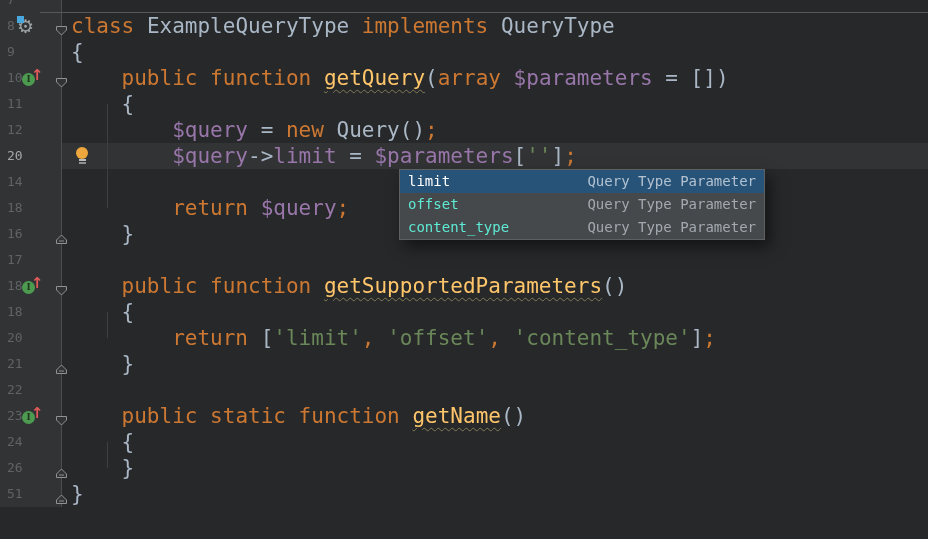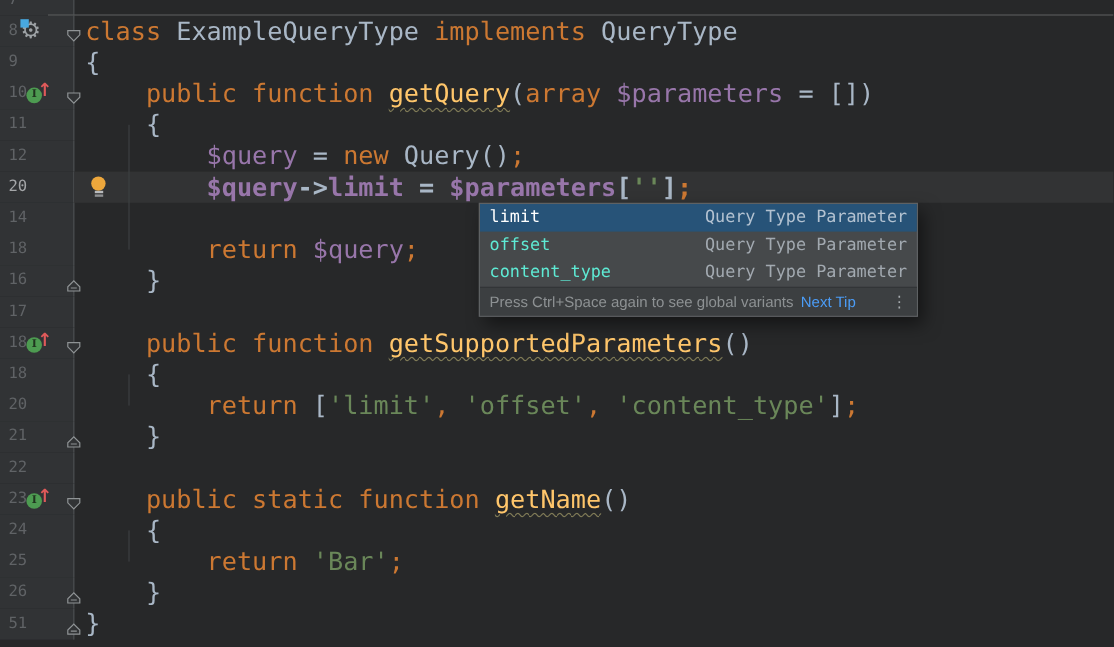--- a/index.html
+++ b/index.html
@@ -13,21 +13,21 @@
   .gutter {
     width:62px; flex:0 0 62px; background:#313335; border-right:1px solid #4b4e50;
     position:relative; color:#606366; font-size:13px; line-height:26px;
   }
   .gutter .num { position:absolute; left:7px; top:0; }
   .line.current .gutter .num { color:#a4a6a8; }
   .code {
     flex:1; padding-left:9px; white-space:pre; font-size:21px; line-height:26px;
     position:relative; color:#a9b7c6;
   }
-  .line.current .code { background:#323334;font-weight:bold; }
+  .line.current .code { background:#323334; }
 
   .tok { white-space:pre; }
   .tok.meth {
     text-decoration-line: underline;
     text-decoration-style: wavy;
     text-decoration-color:#7f7a56;
     text-decoration-thickness:1px;
     text-underline-offset:4px;
   }
 
@@ -219,26 +219,20 @@
         <div class="code"><span class="tok pl" style="color: rgb(169, 183, 198);">    </span><span class="tok kw" style="color: rgb(204, 120, 50);">public</span><span class="tok pl" style="color: rgb(169, 183, 198);"> </span><span class="tok kw" style="color: rgb(204, 120, 50);">static</span><span class="tok pl" style="color: rgb(169, 183, 198);"> </span><span class="tok kw" style="color: rgb(204, 120, 50);">function</span><span class="tok pl" style="color: rgb(169, 183, 198);"> </span><span class="tok meth" style="color: rgb(255, 198, 107);">getName</span><span class="tok id" style="color: rgb(169, 183, 198);">()</span></div>
       </div>
       <div class="line">
         <div class="gutter">
           <span class="num">24</span>
         </div>
         <div class="code"><span class="tok pl" style="color: rgb(169, 183, 198);">    </span><span class="tok id" style="color: rgb(169, 183, 198);">{</span></div>
       </div>
       <div class="line">
         <div class="gutter">
-          <span class="num">25</span>
-        </div>
-        <div class="code"><span class="tok pl" style="color: rgb(169, 183, 198);">        </span><span class="tok kw" style="color: rgb(204, 120, 50);">return</span><span class="tok pl" style="color: rgb(169, 183, 198);"> </span><span class="tok str" style="color: rgb(106, 135, 89);">'Bar'</span><span class="tok punc" style="color: rgb(204, 120, 50);">;</span></div>
-      </div>
-      <div class="line">
-        <div class="gutter">
           <span class="num">26</span>
           <span class="fold"><svg width="13" height="12" viewBox="0 0 13 12">
               <path d="M1.5 10.5 H11.5 V7 L6.5 2 L1.5 7 Z" fill="#313335" stroke="#8f9395" stroke-width="1"></path>
               <line x1="4" y1="8" x2="9" y2="8" stroke="#8f9395" stroke-width="1"></line>
             </svg></span>
         </div>
         <div class="code"><span class="tok pl" style="color: rgb(169, 183, 198);">    </span><span class="tok id" style="color: rgb(169, 183, 198);">}</span></div>
       </div>
       <div class="line">
         <div class="gutter">
@@ -266,19 +260,14 @@
         </div>
         <div class="item">
           <span class="name">offset</span>
           <span class="type">Query Type Parameter</span>
         </div>
         <div class="item">
           <span class="name">content_type</span>
           <span class="type">Query Type Parameter</span>
         </div>
       </div>
-    <div class="footer">
-      <span class="hint">Press Ctrl+Space again to see global variants</span>
-      <span class="nexttip">Next Tip</span>
-      <span class="more">⋮</span>
-    </div>
   </div>
 </div>
 
 </body></html>

